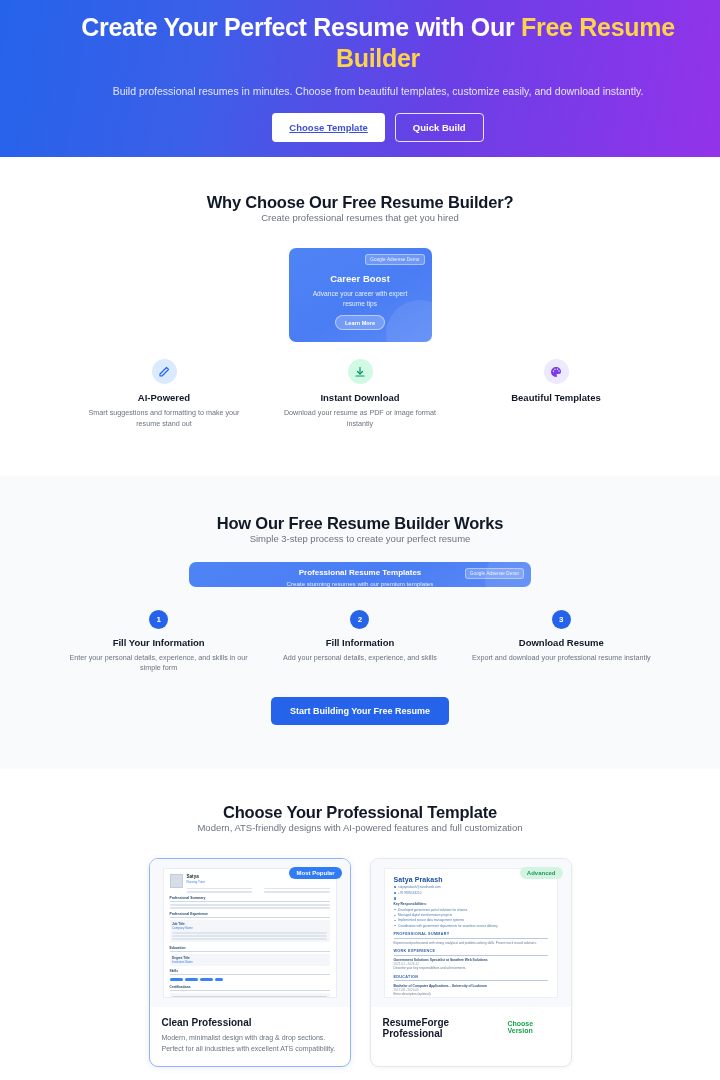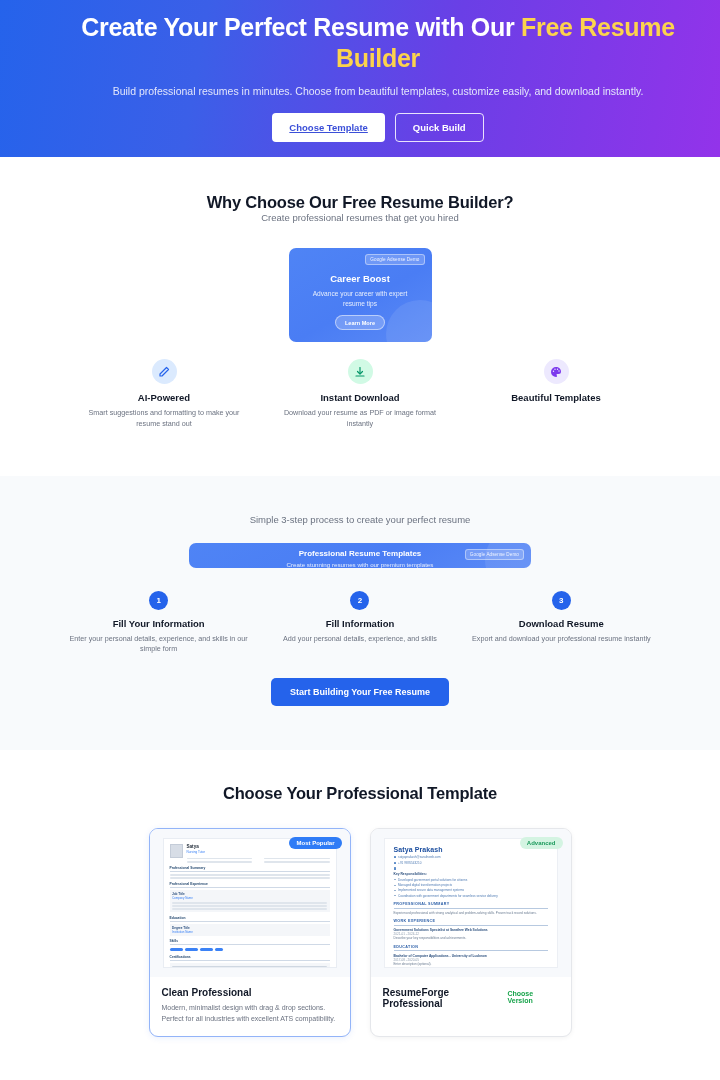--- a/index.html
+++ b/index.html
@@ -375,20 +375,21 @@
         <svg width="12" height="12" viewBox="0 0 24 24" fill="#7c3aed">
           <path d="M12 2a10 10 0 000 20c1.1 0 2-.9 2-2 0-.5-.2-1-.6-1.4-.3-.3-.4-.7-.4-1.1 0-.8.7-1.5 1.5-1.5H17a5 5 0 005-5c0-4.9-4.5-9-10-9zM7 12a1.4 1.4 0 110-2.8A1.4 1.4 0 017 12zm3-4a1.4 1.4 0 110-2.8A1.4 1.4 0 0110 8zm5 0a1.4 1.4 0 110-2.8A1.4 1.4 0 0115 8zm3 3.5a1.4 1.4 0 110-2.8 1.4 1.4 0 010 2.8z"></path>
         </svg>
       </div>
       <div class="feat-title">Beautiful Templates</div>
     </div>
   </div>
 </div>
 
 <div class="works">
+  <div class="section-title">How Our Free Resume Builder Works</div>
   <div class="section-sub">Simple 3-step process to create your perfect resume</div>
 
   <div class="ad-box ad-wide">
     <div class="ad-badge">Google Adsense Demo</div>
     <div class="ad-circle"></div>
     <div class="ad-title">Professional Resume Templates</div>
     <div class="ad-desc">Create stunning resumes with our premium templates</div>
     <button class="ad-btn">Try Now</button>
   </div>
 
@@ -408,20 +409,21 @@
       <div class="step-title">Download Resume</div>
       <div class="step-desc">Export and download your professional resume instantly</div>
     </div>
   </div>
 
   <button class="cta-btn">Start Building Your Free Resume</button>
 </div>
 
 <div class="tmpl-section">
   <div class="section-title">Choose Your Professional Template</div>
+  <div class="section-sub">Modern, ATS-friendly designs with AI-powered features and full customization</div>
 
   <div class="tmpl-row">
 
     <div class="tmpl-card primary">
       <div class="tmpl-preview">
         <div class="badge badge-blue">Most Popular</div>
         <div class="mini1">
           <div class="m1-head">
             <div class="m1-photo"></div>
             <div style="flex:1">

